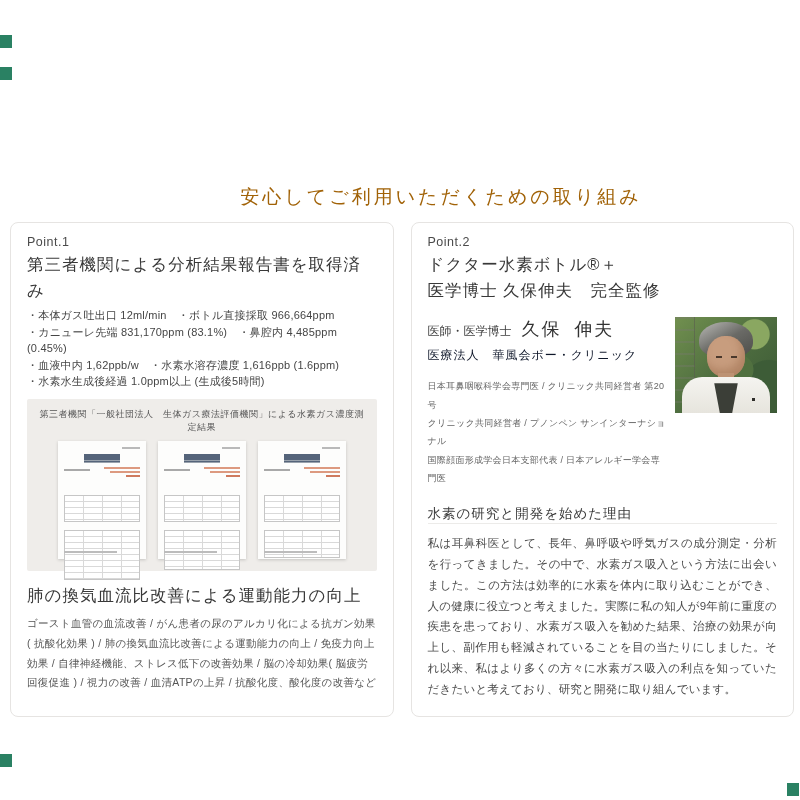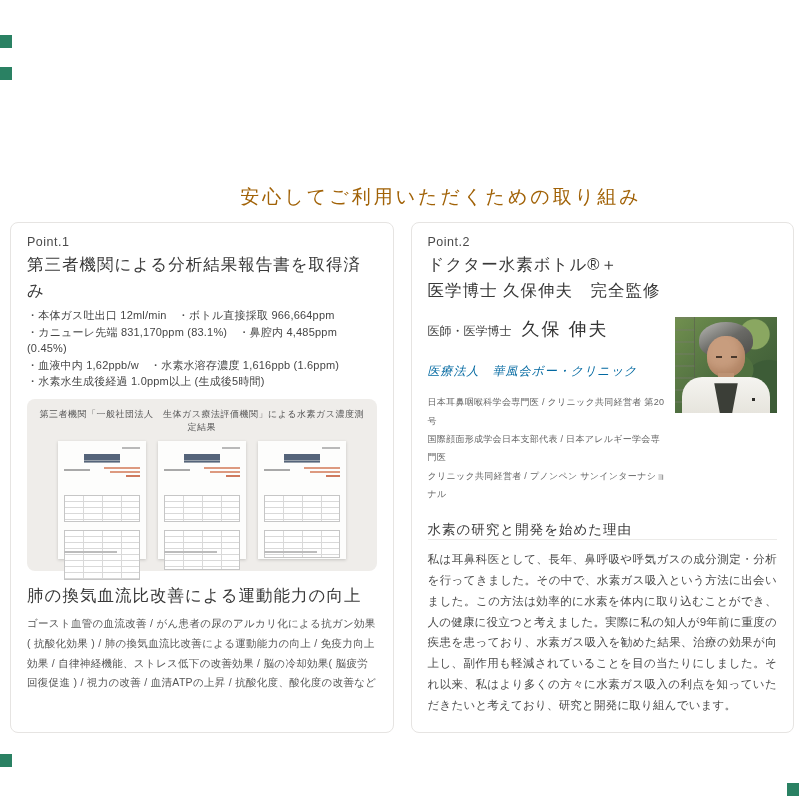--- a/index.html
+++ b/index.html
@@ -20,21 +20,21 @@
   .card{flex:1;box-sizing:border-box;background:#fff;border:1px solid #e6e4e2;border-radius:8px;
         padding:12px 16px 16px;min-height:404px;}
   .point-label{font-size:12.5px;color:#4a4a4a;letter-spacing:.5px;}
   .card-heading{font-size:16.5px;font-weight:500;color:#383838;letter-spacing:1px;
                 line-height:1.55;margin-top:3px;}
 
   
   .bullets{margin-top:4px;font-size:11px;color:#454545;line-height:1.5;letter-spacing:.2px;}
 
   
-  .doc-panel{margin-top:9px;background:#efedea;border-radius:8px;padding:9px 8px 12px;}
+  .doc-panel{margin-top:9px;background:#efedea;border-radius:2px;padding:9px 8px 12px;}
   .doc-caption{font-size:9px;color:#555;text-align:center;letter-spacing:.5px;}
   .doc-row{margin-top:7px;display:flex;justify-content:center;gap:12px;}
   .doc{width:88px;height:118px;background:#fdfdfc;box-shadow:0 1px 3px rgba(0,0,0,.18);
        position:relative;padding:6px 6px;box-sizing:border-box;}
   .doc-corner-line{width:18px;height:2px;background:#b9b9b9;margin-left:auto;}
   .doc-title{width:36px;height:4px;background:#55647a;margin:5px auto 0;
              border-bottom:3px double #9aa3ad;padding-bottom:2px;}
   .doc-addr{width:26px;height:2px;background:#a9a9a9;margin-top:6px;}
   .doc-stamp{position:absolute;right:6px;top:26px;display:flex;flex-direction:column;
              align-items:flex-end;gap:2px;}
@@ -52,23 +52,23 @@
   .doc-c .doc-t2{height:26px;}
   .doc-foot{position:absolute;left:6px;bottom:6px;width:60%;height:2px;background:#bcbcbc;}
 
   
   .sub-heading{margin-top:14px;font-size:16.5px;font-weight:500;color:#383838;letter-spacing:1px;}
   .evidence{margin-top:7px;font-size:10.5px;color:#555;line-height:1.9;letter-spacing:.3px;}
 
   
   .doctor-row{display:flex;margin-top:14px;}
   .doctor-info{flex:1;min-width:0;}
-  .doctor-line{font-size:12px;color:#3e3e3e;}
+  .doctor-line{font-size:12px;color:#3e3e3e;font-family:Liberation Mono, monospace;}
   .doctor-name{font-size:18px;color:#333;letter-spacing:2px;margin-left:10px;}
-  .doctor-org{margin-top:22px;font-size:12px;color:#0369a1;letter-spacing:1px;font-style:italic;}
+  .doctor-org{margin-top:6px;font-size:12px;color:#0f172a;letter-spacing:1px;}
   .credentials{margin-top:13px;font-size:9px;color:#666;line-height:2.05;letter-spacing:.3px;}
 
   
   .photo{width:102px;height:96px;margin-left:8px;flex:0 0 auto;position:relative;overflow:hidden;
     background:
       radial-gradient(circle at 78% 18%, #8aa761 0 13%, rgba(0,0,0,0) 14%),
       radial-gradient(circle at 62% 55%, #50703f 0 18%, rgba(0,0,0,0) 19%),
       radial-gradient(circle at 92% 72%, #3d5c37 0 22%, rgba(0,0,0,0) 23%),
       linear-gradient(135deg,#71904f,#4b6a3e 55%,#3a5734);}
   .photo .building{position:absolute;left:0;top:0;width:19px;height:100%;
@@ -179,22 +179,22 @@
       </div>
 
       <div class="doctor-row">
         <div class="doctor-info">
           <div class="doctor-line">
             <span>医師・医学博士</span><span class="doctor-name">久保 伸夫</span>
           </div>
           <div class="doctor-org">医療法人　華風会ボー・クリニック</div>
           <div class="credentials">
             <div>日本耳鼻咽喉科学会専門医 / クリニック共同経営者 第20号</div>
+            <div>クリニック共同経営者 / プノンペン サンインターナショナル</div>
             <div>国際顔面形成学会日本支部代表 / 日本アレルギー学会専門医</div>
-            <div>クリニック共同経営者 / プノンペン サンインターナショナル</div>
           </div>
         </div>
         <div class="photo">
           <div class="building"></div>
           <div class="hair"></div>
           <div class="face"></div>
           <div class="eye l"></div>
           <div class="eye r"></div>
           <div class="neck"></div>
           <div class="body"></div>

